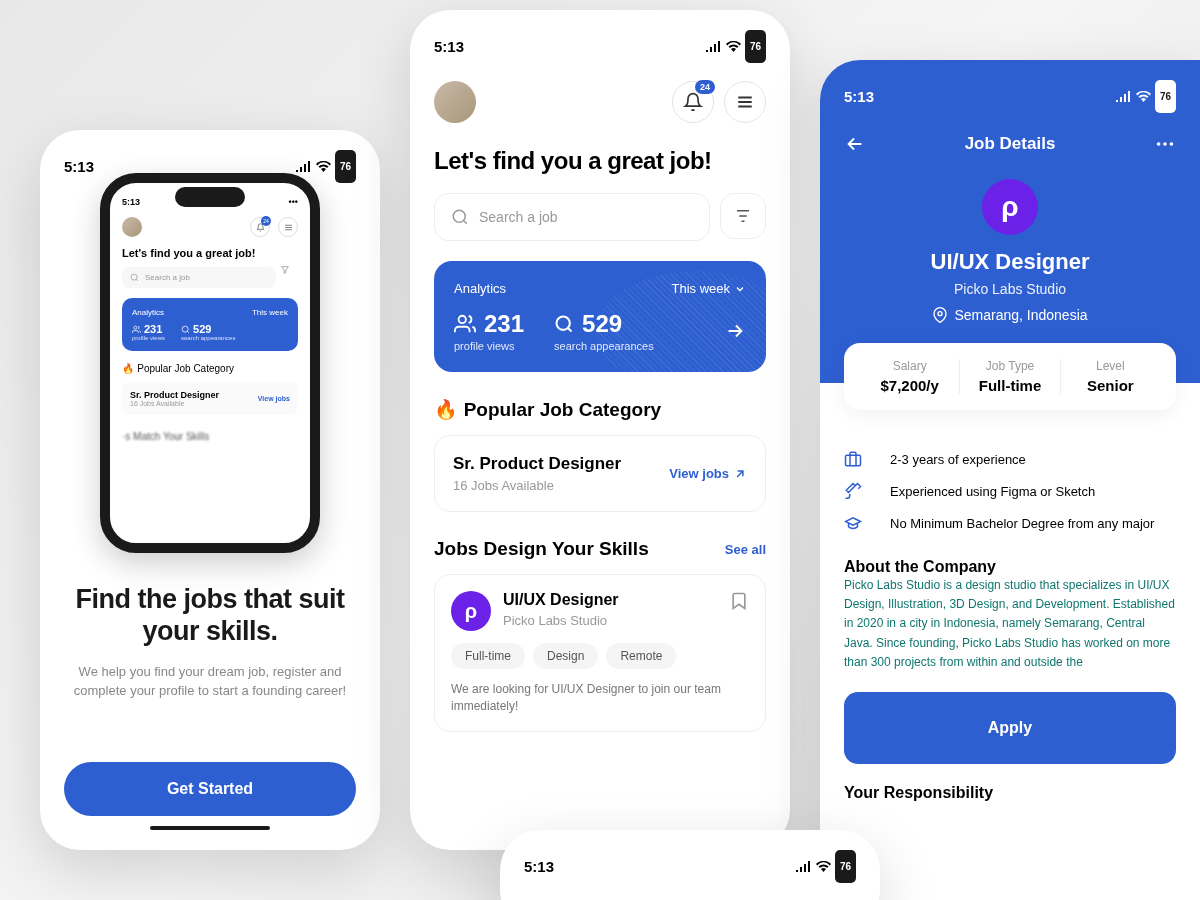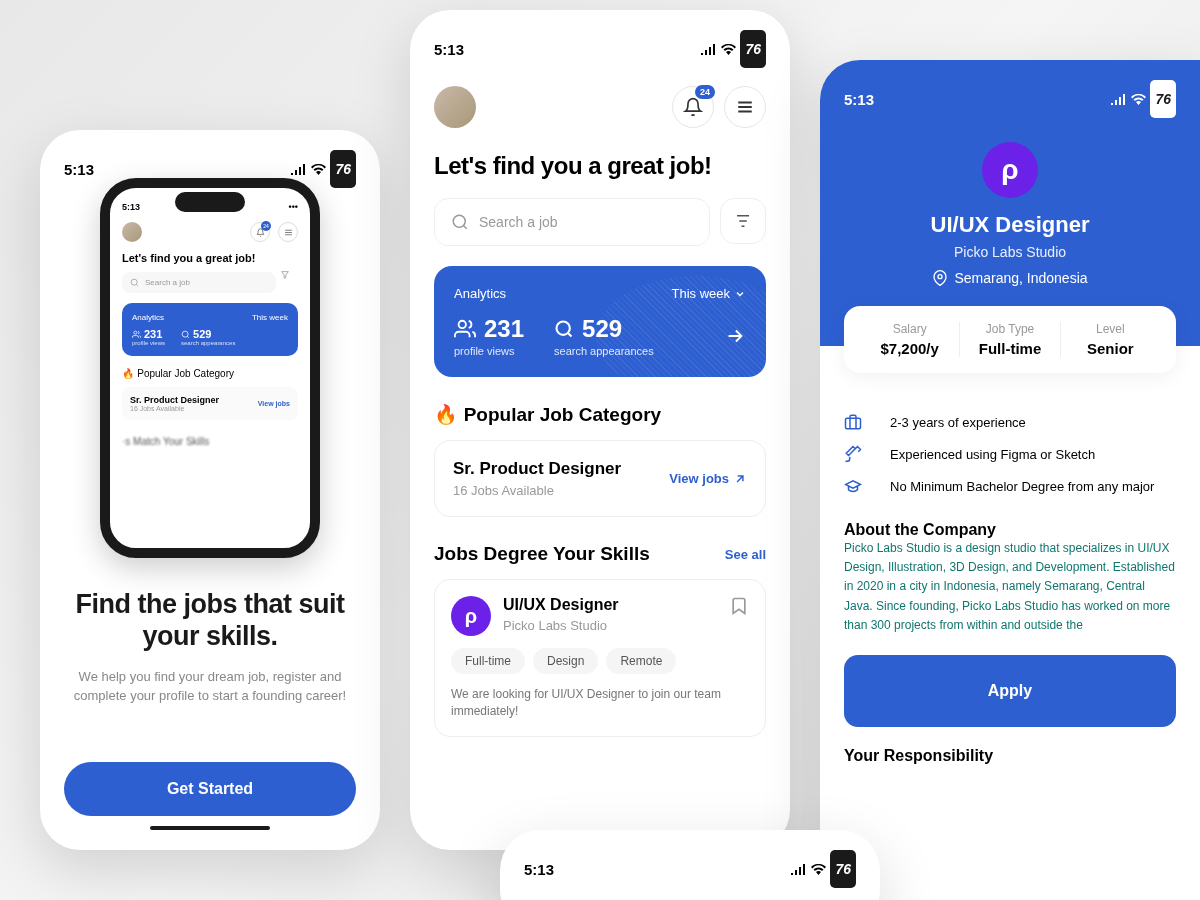--- a/index.html
+++ b/index.html
@@ -96,21 +96,21 @@
 .detail-section { font-size: 16px; font-weight: 800; }
 .req-item { display: flex; align-items: center; gap: 28px; margin-top: 14px; font-size: 13px; }
 .req-icon { width: 18px; height: 18px; color: #2E5FD1; flex-shrink: 0; }
 .about-text { font-size: 12px; color: #0f766e; line-height: 1.6; }
 .apply-btn { background: #2E5FD1; color: #fff; border: none; border-radius: 14px; padding: 27px; font-size: 16px; font-weight: 600; width: 100%; margin-top: 20px; cursor: pointer; }
 
 
 .phone4 { width: 380px; height: 100px; left: 500px; top: 830px; padding: 20px 24px; }
 
 svg { display: block; }
-.battery-pill { background: #1a1a1a; color: #fff; font-size: 14px; font-weight: 700; padding: 11px 5px; border-radius: 5px; font-style: italic; }
+.battery-pill { background: #1a1a1a; color: #fff; font-size: 10px; font-weight: 700; padding: 11px 5px; border-radius: 5px; }
 .battery-pill.white { background: #fff; color: #1a1a1a; }
 </style>
 </head>
 <body>
 
 <div class="phone phone1">
   <div class="status-bar">
     <span>5:13</span>
     <div class="status-right">
       <span>
@@ -324,21 +324,21 @@
         <span>
             <svg width="14" height="14" viewBox="0 0 24 24" fill="none" stroke="#2E5FD1" stroke-width="2.5">
               <path d="M7 17L17 7M8 7h9v9"></path>
             </svg>
           </span>
       </div>
     </div>
   </div>
 
   <div class="section-row">
-    <div class="section-title" style="margin-top:0">Jobs Degree Your Skills</div>
+    <div class="section-title" style="margin-top:0">Jobs Design Your Skills</div>
     <span class="see-all">See all</span>
   </div>
 
   <div class="match-card">
     <div class="match-head">
       <div class="company-logo">ρ</div>
       <div>
         <div class="job-title" style="font-size:16px">UI/UX Designer</div>
         <div class="job-sub">Picko Labs Studio</div>
       </div>
@@ -366,20 +366,35 @@
             <svg width="16" height="11" viewBox="0 0 16 11">
               <path d="M0 9h2v2H0zM4 6h2v5H4zM8 3h2v8H8zM12 0h2v11h-2z" fill="#fff"></path>
             </svg>
           </span>
         <span>
             <svg width="15" height="11" viewBox="0 0 15 11">
               <path d="M7.5 11L5 8c1.4-1.4 3.6-1.4 5 0zM2.5 5.5C5.3 2.7 9.7 2.7 12.5 5.5l-1.5 1.5c-2-2-5-2-7 0zM0 3C4.1-1.1 10.9-1.1 15 3l-1.5 1.5C10.3.3 4.7.3 1.5 4.5z" fill="#fff"></path>
             </svg>
           </span>
         <span class="battery-pill white">76</span>
+      </div>
+    </div>
+    <div class="detail-nav">
+      <div class="back-btn">
+        <svg width="22" height="22" viewBox="0 0 24 24" fill="none" stroke="#fff" stroke-width="2">
+            <path d="M19 12H5M11 18l-6-6 6-6"></path>
+          </svg>
+      </div>
+      <div class="detail-nav-title">Job Details</div>
+      <div class="more-btn">
+        <svg width="22" height="22" viewBox="0 0 24 24" fill="#fff">
+            <circle cx="5" cy="12" r="2"></circle>
+            <circle cx="12" cy="12" r="2"></circle>
+            <circle cx="19" cy="12" r="2"></circle>
+          </svg>
       </div>
     </div>
     <div class="job-hero">
       <div class="hero-logo">ρ</div>
       <div class="hero-title">UI/UX Designer</div>
       <div class="hero-company">Picko Labs Studio</div>
       <div class="hero-location">
         <span>
             <svg width="16" height="16" viewBox="0 0 24 24" fill="none" stroke="#fff" stroke-width="2">
               <path d="M21 10c0 7-9 13-9 13s-9-6-9-13a9 9 0 0118 0z"></path>

